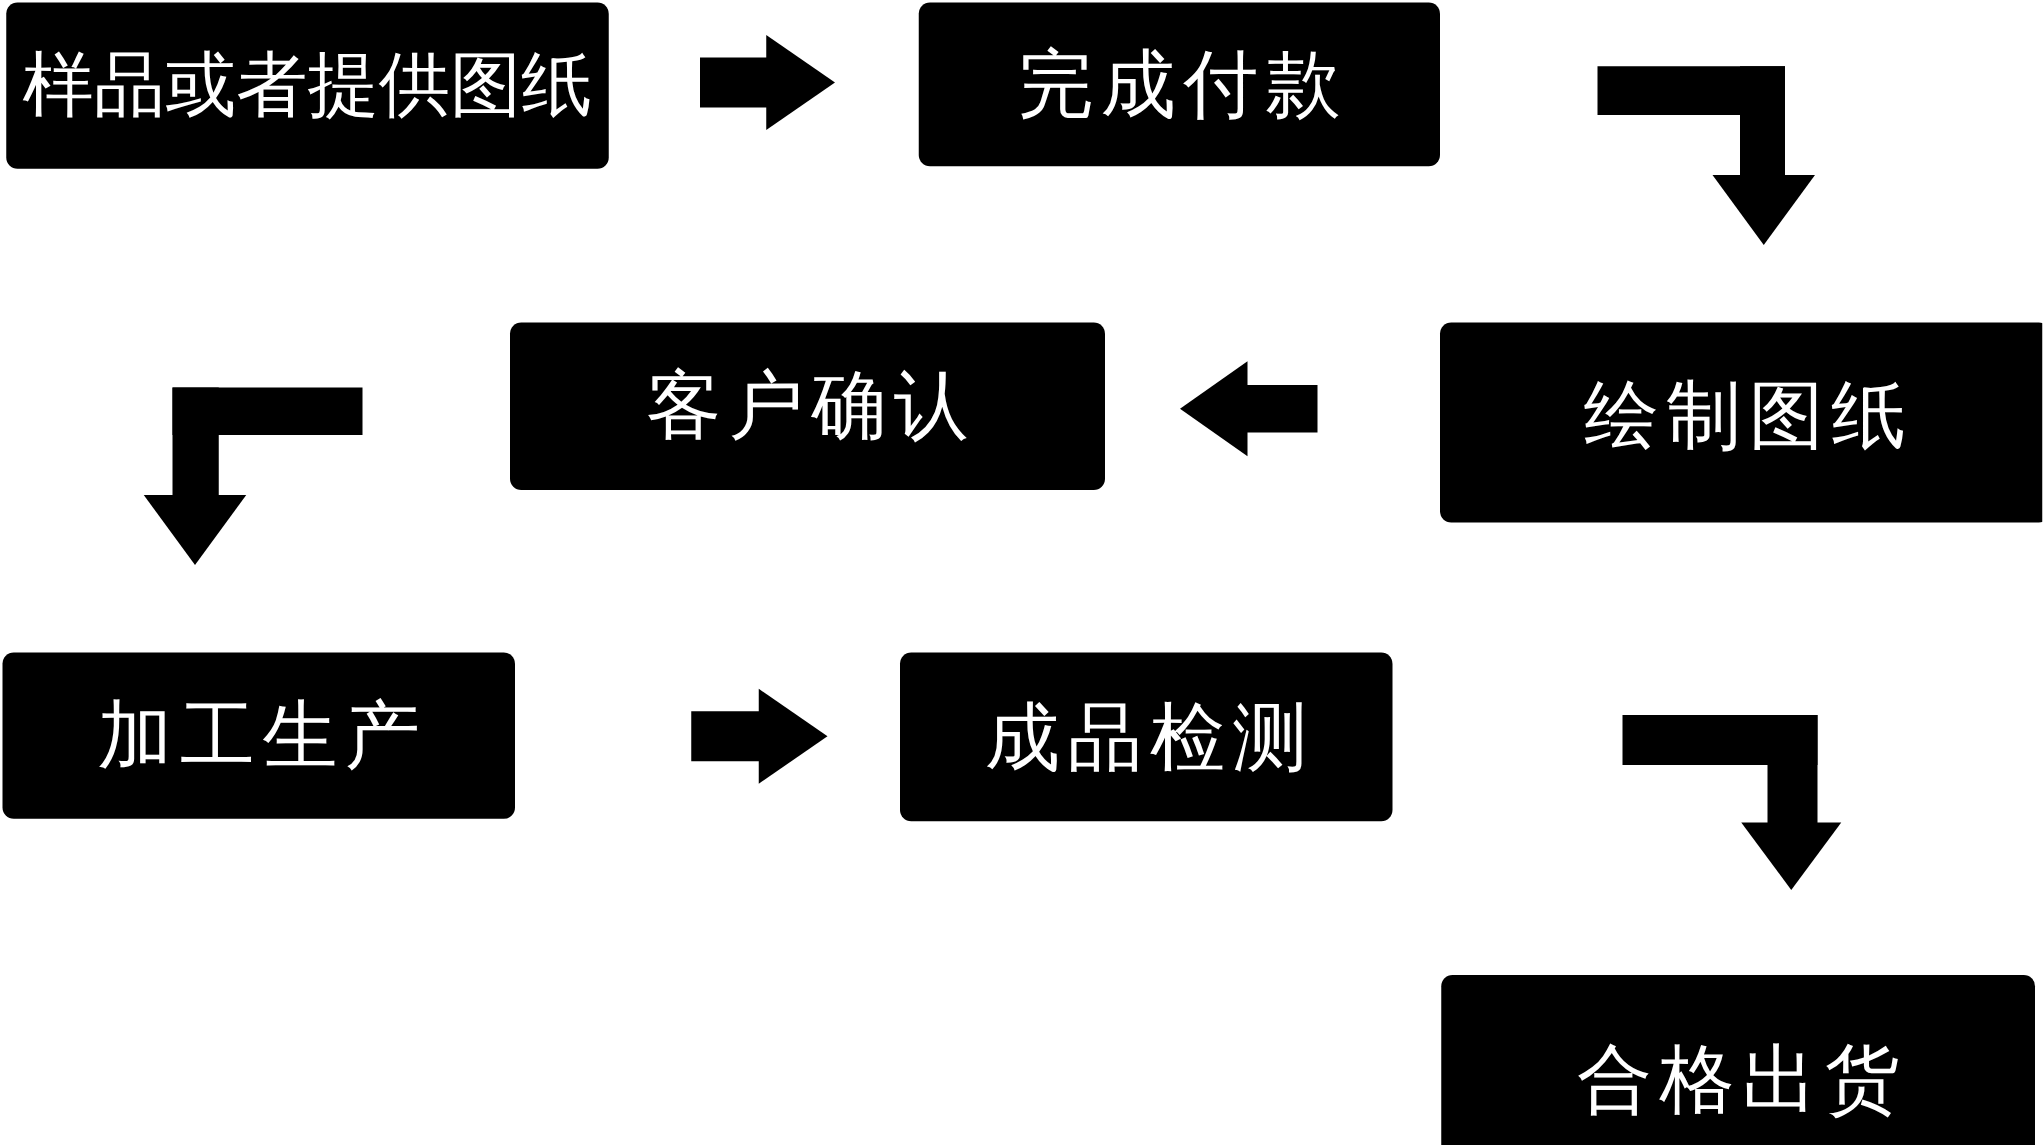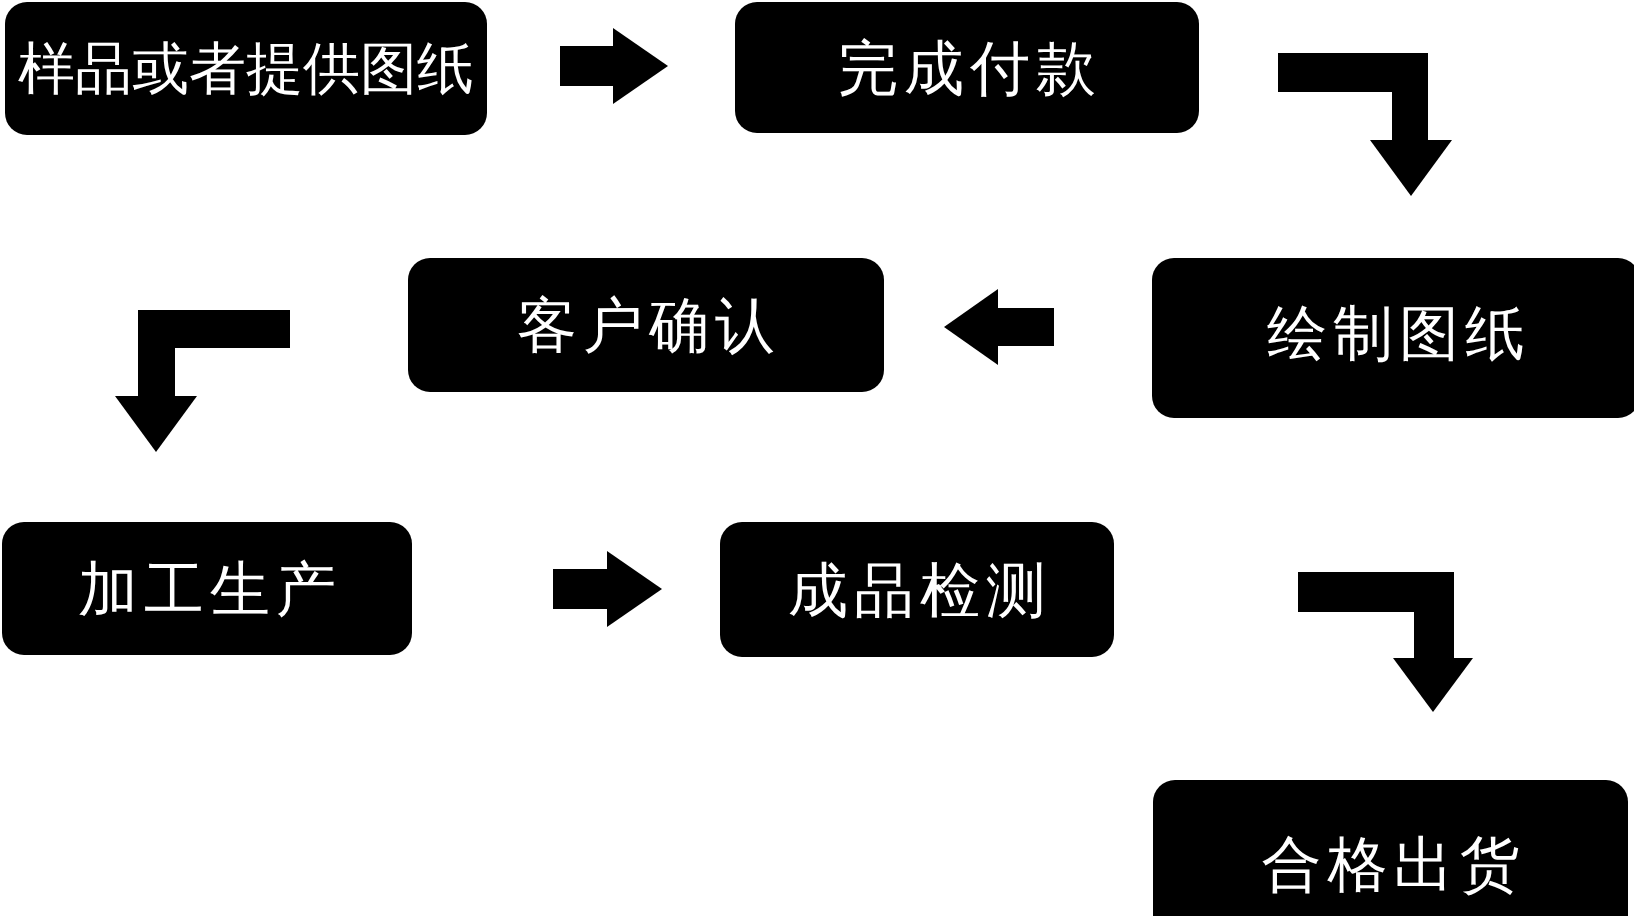--- a/index.html
+++ b/index.html
@@ -8,21 +8,21 @@
     width: 1634px;
     height: 916px;
     background: #ffffff;
     overflow: hidden;
     font-family: "DejaVu Sans", sans-serif;
   }
   .node {
     position: absolute;
     background: #000000;
     color: #ffffff;
-    border-radius: 22px;
+    border-radius: 9px;
     display: flex;
     align-items: center;
     justify-content: center;
   }
   .node .lbl {
     line-height: 1;
     white-space: nowrap;
     font-size: 60px;
     letter-spacing: 6px;
     margin-right: -6px;
@@ -69,21 +69,21 @@
 
   <div class="node" style="left:5px; top:2px; width:482px; height:133px;">
     <span class="lbl tight">样品或者提供图纸</span>
   </div>
 
   <div>
     <div class="bar" style="left:560px; top:46px; width:56px; height:40px;"></div>
     <div class="tri right-head" style="left:613px; top:28px;"></div>
   </div>
 
-  <div class="node" style="left:735px; top:2px; width:464px; height:131px;">
+  <div class="node" style="left:735px; top:2px; width:417px; height:131px;">
     <span class="lbl">完成付款</span>
   </div>
 
   <div>
     <div class="bar" style="left:1278px; top:53px; width:150px; height:39px;"></div>
     <div class="bar" style="left:1392px; top:53px; width:36px; height:89px;"></div>
     <div class="tri down-head" style="left:1370px; top:140px;"></div>
   </div>
 
   <div class="node" style="left:1152px; top:258px; width:488px; height:160px;font-family:Liberation Mono, monospace;">

